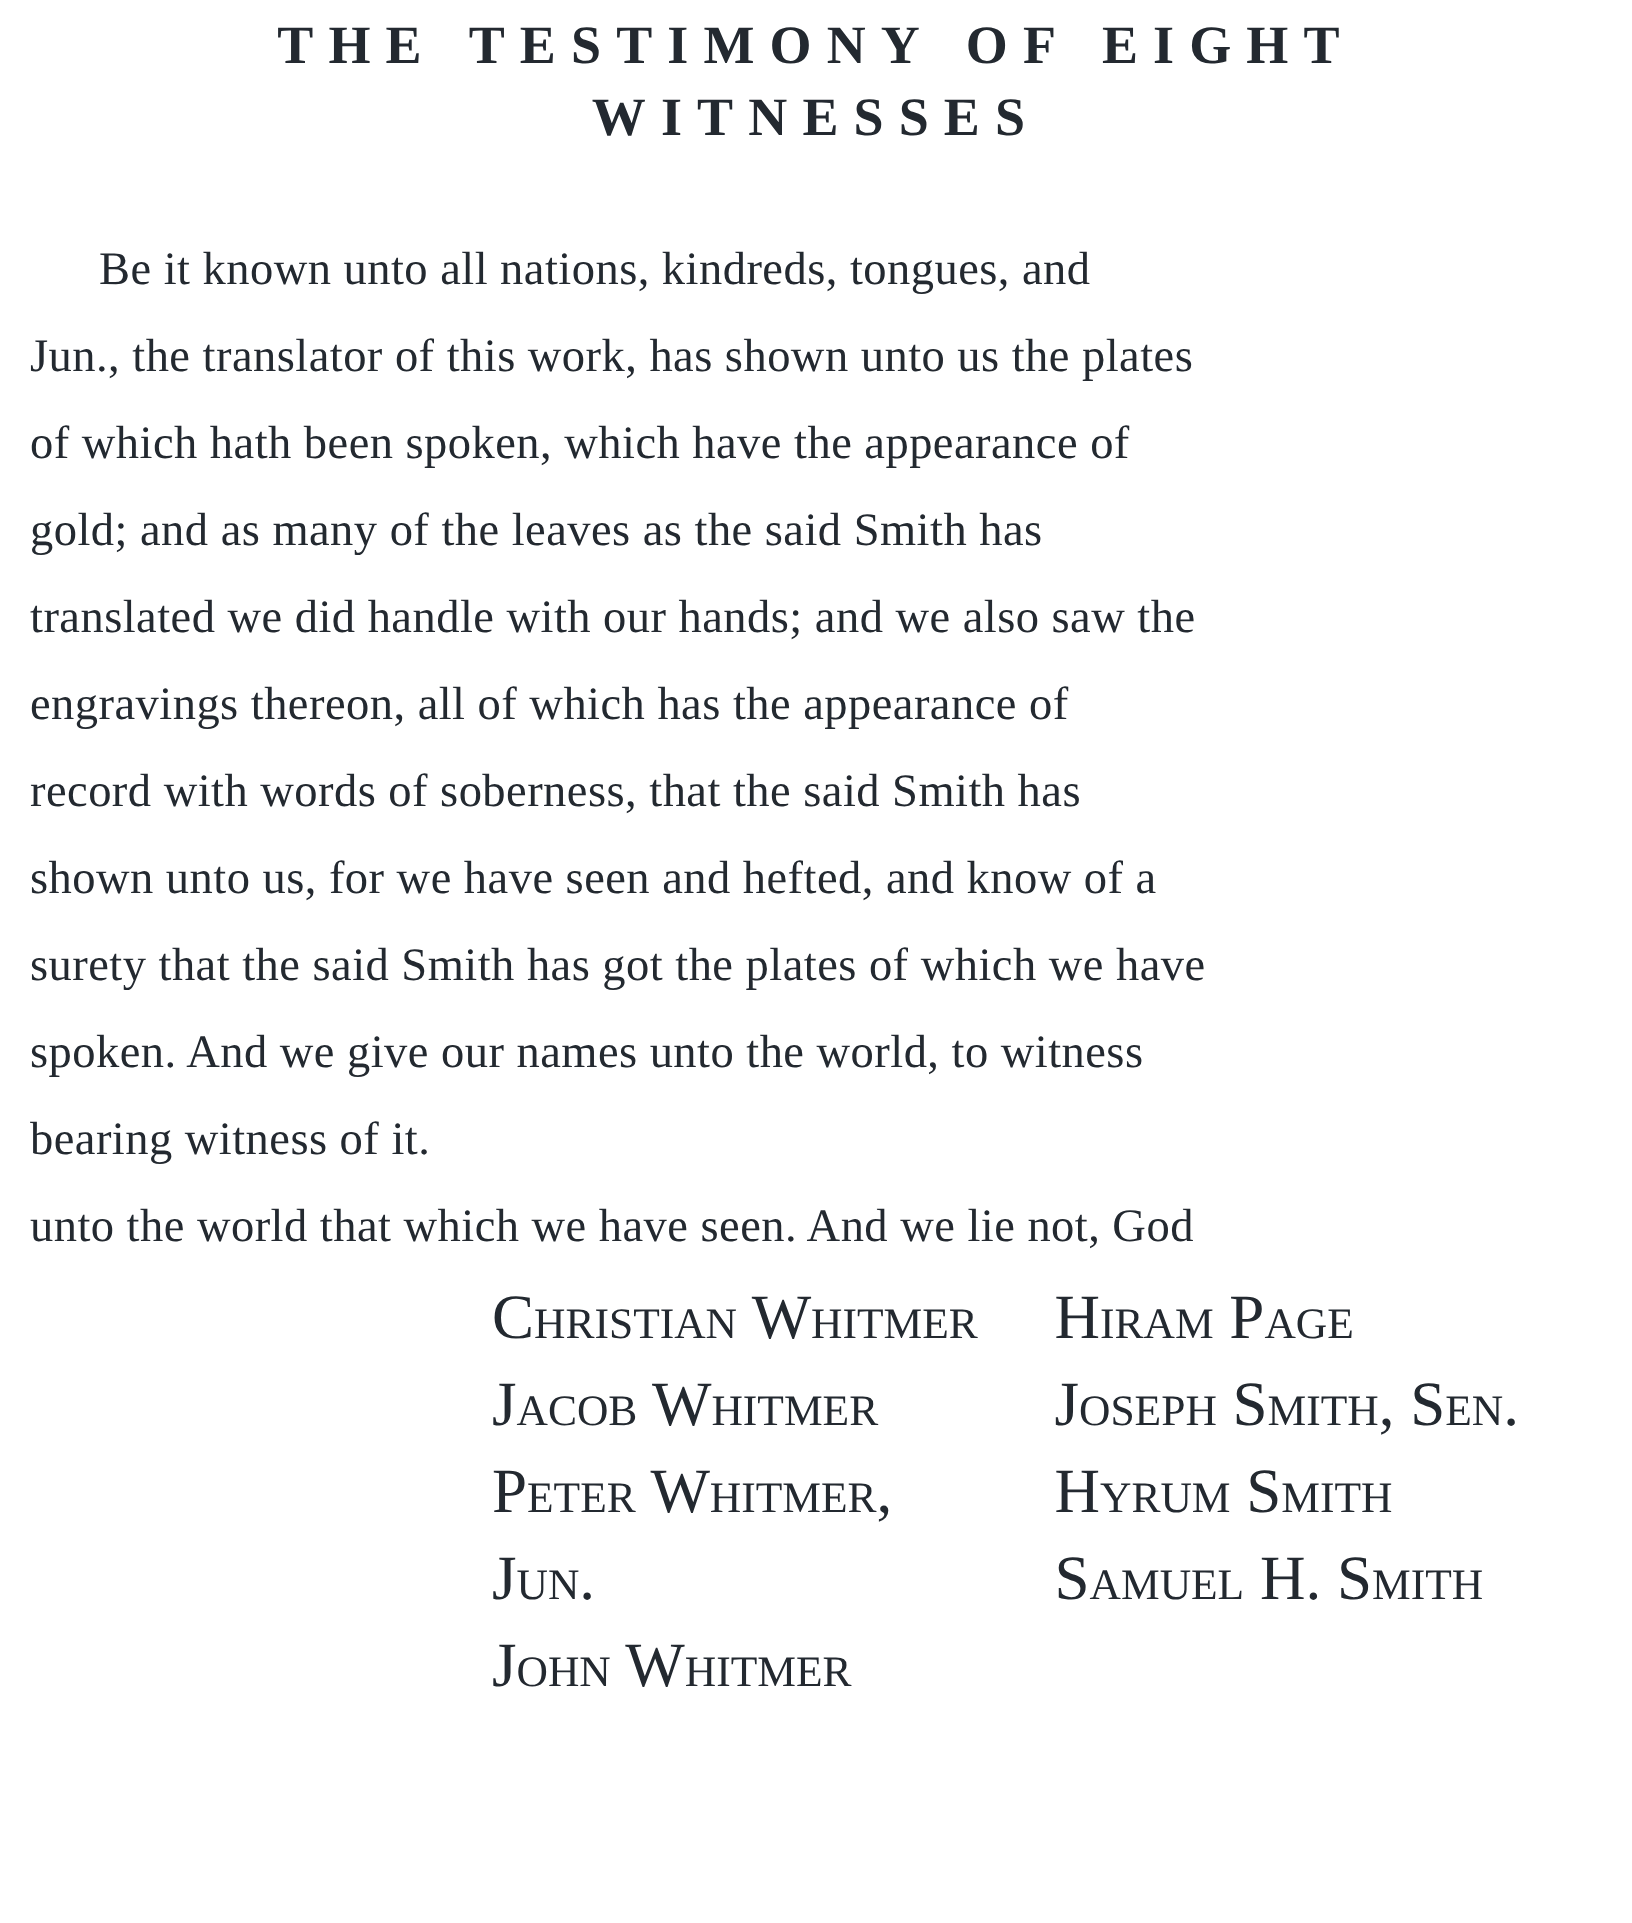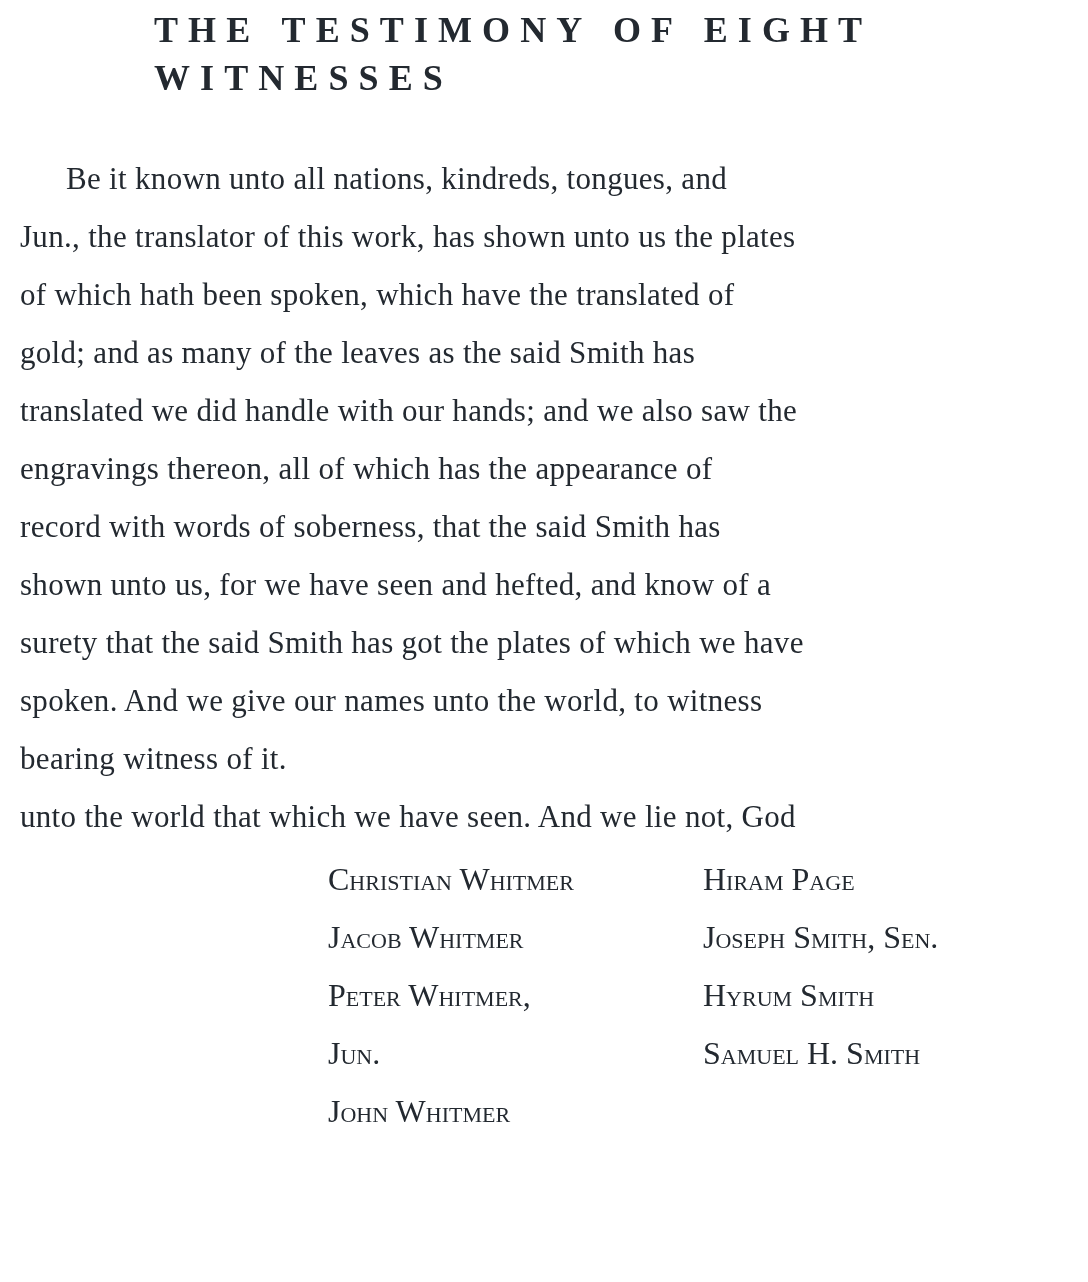--- a/index.html
+++ b/index.html
@@ -16,20 +16,21 @@
   }
   .page {
     box-sizing: border-box;
     width: 1088px;
     height: 1282px;
     padding: 6px 20px 0 20px;
   }
   .title {
     margin: 0 auto;
     max-width: 780px;
+    text-align: center;
     font-size: 36px;
     line-height: 48px;
     font-weight: 600;
     letter-spacing: 0.28em;
     word-spacing: 0.08em;
     color: #232930;
   }
   .body-par {
     margin-top: 48px;
     font-size: 31px;
@@ -39,21 +40,21 @@
     white-space: nowrap;
     letter-spacing: 0.01em;
   }
   .body-line:first-child {
     text-indent: 46px;
   }
   .signatures {
     display: flex;
     margin-left: 308px;
     margin-top: 4px;
-    font-size: 32px;
+    font-size: 42px;
     line-height: 58px;
     font-variant: small-caps;
   }
   .sig-col-left {
     width: 375px;
     flex: 0 0 auto;
   }
   .sig-col-right {
     flex: 0 0 auto;
   }
@@ -64,21 +65,21 @@
 </head>
 <body>
 
 <div class="page">
 
   <h1 class="title">THE TESTIMONY OF EIGHT WITNESSES</h1>
 
   <div class="body-par">
       <div class="body-line">Be it known unto all nations, kindreds, tongues, and</div>
       <div class="body-line">Jun., the translator of this work, has shown unto us the plates</div>
-      <div class="body-line">of which hath been spoken, which have the translated of</div>
+      <div class="body-line">of which hath been spoken, which have the appearance of</div>
       <div class="body-line">gold; and as many of the leaves as the said Smith has</div>
       <div class="body-line">translated we did handle with our hands; and we also saw the</div>
       <div class="body-line">engravings thereon, all of which has the appearance of</div>
       <div class="body-line">record with words of soberness, that the said Smith has</div>
       <div class="body-line">shown unto us, for we have seen and hefted, and know of a</div>
       <div class="body-line">surety that the said Smith has got the plates of which we have</div>
       <div class="body-line">spoken. And we give our names unto the world, to witness</div>
       <div class="body-line">bearing witness of it.</div>
       <div class="body-line">unto the world that which we have seen. And we lie not, God</div>
     </div>

